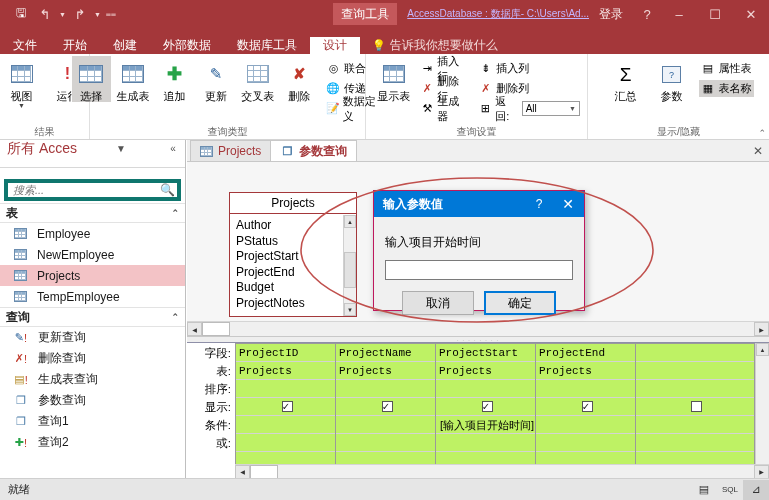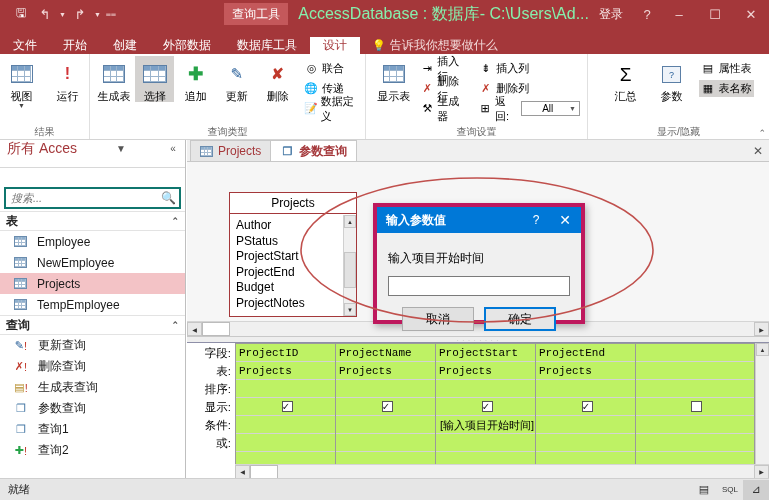--- a/index.html
+++ b/index.html
@@ -16,21 +16,21 @@
     background:#A4373A; color:#fff; display:flex; align-items:center;
   }
   .qat{ display:flex; align-items:center; gap:2px; padding-left:10px; }
   .qat-btn{ width:22px;height:20px;display:flex;align-items:center;justify-content:center;
             color:#f4dada; font-size:13px; }
   .qat-btn.save{ font-size:12px; color:#fff;}
   .ctx-tab{
     margin-left:auto; background:#C4585B; color:#fff; font-size:12px;
     padding:4px 8px 5px; height:22px; line-height:14px;
   }
-  #title-text{ font-size:16px; color:#86efac; padding:0 10px; white-space:nowrap;}
+  #title-text{ font-size:10px; color:#c4b5fd; padding:0 10px; white-space:nowrap;text-decoration:underline;}
   #signin{ font-size:12px; color:#f6e6e6; padding-right:6px;text-align:center; }
   .win-btns{ display:flex; margin-left:4px;}
   .win-btn{ width:36px;height:28px;display:flex;align-items:center;justify-content:center;
             color:#f0d5d5; font-size:13px;}
   .win-btn.help{width:28px;}
   
   #ribbon-tabs{
     position:absolute; left:0; top:28px; width:769px; height:26px;
     background:#A4373A; display:flex; align-items:flex-end;
   }
@@ -52,40 +52,40 @@
   .bigbtn{ width:44px; display:flex; flex-direction:column; align-items:center;
            padding-top:4px; }
   .bigbtn .lbl{ font-size:11px; margin-top:2px; text-align:center; line-height:12px;}
   .bigbtn.sel{ background:#d4d2d0; }
   .gl{ width:28px;height:28px; display:flex;align-items:center;justify-content:center; }
   .smallcol{ display:flex; flex-direction:column; justify-content:flex-start; padding-top:4px; gap:3px;}
   .smallbtn{ display:flex; align-items:center; gap:3px; font-size:11px; height:17px; padding:0 2px;}
   .smallbtn.sel{ background:#d4d2d0;}
   .smallbtn .si{ width:15px;height:15px;display:flex;align-items:center;justify-content:center;font-size:11px;}
   .ret-sel{ width:62px;height:15px;border:1px solid #9a9a9a;background:#fff; font-size:10px;
-            display:flex;align-items:center;padding-left:20px; position:relative;}
+            display:flex;align-items:center;padding-left:3px; position:relative;}
   .ret-sel .car{ position:absolute; right:3px; font-size:7px; color:#555;}
   .collapse{ position:absolute; right:3px; bottom:1px; font-size:9px; color:#666; }
   
   .ticon{ width:22px;height:18px;border:1px solid #5b7fa6;background:#fff;
           display:grid;grid-template-columns:1fr 1fr 1fr;grid-template-rows:5px 1fr 1fr;}
   .ticon i{ border-right:1px solid #9bb4cd;border-bottom:1px solid #9bb4cd;}
   .ticon i.h{ background:#7ba0c6;}
   .bang{ color:#d13438; font-weight:bold; font-size:16px; line-height:14px;}
   
   #navpane{
     position:absolute; left:0; top:140px; width:186px; height:338px;
     background:#fff; border-right:1px solid #bfbfbf;
   }
   #nav-header{ height:28px; display:flex; border-bottom:1px solid #d8d8d8;
                padding:0 4px 0 7px;gap:36px; }
   #nav-title{ font-size:14px; color:#A4373A; flex:1; white-space:nowrap; overflow:hidden;}
   .nav-hdr-btn{ width:16px;height:16px; display:flex;align-items:center;justify-content:center;
                 font-size:10px;color:#555;}
-  #nav-search{ height:22px; margin:19px 4px 2px; border:2px solid #0f766e; background:#fff;
+  #nav-search{ height:22px; margin:11px 4px 2px; border:4px solid #0f766e; background:#fff;
                display:flex; align-items:center; }
   #nav-search input{ border:0; outline:0; flex:1; font-size:11px; font-style:italic;
                      color:#777; padding-left:5px; font-family:"Liberation Sans",sans-serif;
                      background:transparent; }
   .mag{ width:20px; text-align:center; color:#2a6099; font-size:12px;}
   .nav-group{ height:20px; background:#fff; display:flex; align-items:center;
               border-top:1px solid #e3e3e3; border-bottom:1px solid #e3e3e3;
               padding:0 6px; font-size:12px; font-weight:bold; color:#222;}
   .nav-group span.t{ flex:1; }
   .nav-group span.ch{ font-size:9px; color:#555;}
@@ -155,22 +155,22 @@
   #grid-hscroll{ position:absolute; left:48px; right:0; bottom:0; height:14px; background:#f0f0f0;
                  border-top:1px solid #d5d5d5; display:flex; align-items:center;}
   
   #statusbar{ position:absolute; left:0; bottom:0; width:769px; height:22px; background:#e6e6e6;
               border-top:1px solid #cfcfcf; display:flex; align-items:center; }
   #status-text{ font-size:11px; padding-left:8px; flex:1; color:#222;}
   .vbtn{ width:26px;height:20px;display:flex;align-items:center;justify-content:center;
          font-size:11px; color:#333;}
   .vbtn.active{ background:#cfcfcf;}
   
-  #param-dialog{ position:absolute; left:373px; top:203px; width:212px; height:121px;
-                 background:#f0f0f0; border:4px solid #be185d; box-shadow:2px 3px 7px rgba(0,0,0,.28);
+  #param-dialog{ position:absolute; left:373px; top:190px; width:212px; height:121px;
+                 background:#f0f0f0; border:1px solid #be185d; box-shadow:2px 3px 7px rgba(0,0,0,.28);
                  z-index:50;}
   #pd-title{ height:26px; background:#0078D7; display:flex; align-items:center; }
   #pd-title .t{ color:#fff; font-size:12px; padding-left:9px; flex:1; font-weight:bold;}
   .pd-btn{ width:26px;height:26px;display:flex;align-items:center;justify-content:center;
            color:#fff; font-size:12px;}
   .pd-btn.x{ width:32px; font-size:14px;}
   #pd-prompt{ font-size:12px; padding:17px 0 0 11px;}
   #pd-input{ margin:9px 11px 0; height:20px; border:1px solid #7a7a7a; background:#fff;}
   #pd-input input{ width:100%; height:100%; border:0; outline:0; background:transparent;
                    font-family:"Liberation Sans",sans-serif; font-size:12px; padding:0 3px;}
@@ -244,63 +244,79 @@
             <span class="bang">!</span>
           </span>
         <span class="lbl">运行</span>
       </div>
     </div>
     <div class="group-label">结果</div>
   </div>
 
   <div class="group" style="width:276px">
     <div class="group-items">
+      <div class="bigbtn sel">
+        <span class="gl">
+          <span class="ticon" style="width:24px">
+              <i class="h"></i>
+              <i class="h"></i>
+              <i class="h"></i>
+              <i></i>
+              <i></i>
+              <i></i>
+              <i></i>
+              <i></i>
+              <i></i>
+            </span>
+        </span>
+        <span class="lbl">选择</span>
+      </div>
       <div class="bigbtn">
         <span class="gl">
           <span class="ticon">
               <i class="h"></i>
               <i class="h"></i>
               <i class="h"></i>
               <i></i>
               <i></i>
               <i></i>
               <i></i>
               <i></i>
               <i></i>
             </span>
         </span>
         <span class="lbl">生成表</span>
       </div>
-      <div class="bigbtn sel">
-        <span class="gl">
-          <span class="ticon" style="width:24px">
-              <i class="h"></i>
-              <i class="h"></i>
-              <i class="h"></i>
-              <i></i>
-              <i></i>
-              <i></i>
-              <i></i>
-              <i></i>
-              <i></i>
-            </span>
-        </span>
-        <span class="lbl">选择</span>
-      </div>
       <div class="bigbtn">
         <span class="gl">
             <span style="color:#27a348;font-size:18px;font-weight:bold;line-height:14px">✚</span>
           </span>
         <span class="lbl">追加</span>
       </div>
       <div class="bigbtn">
         <span class="gl">
             <span style="color:#2a6099;font-size:15px">✎</span>
           </span>
         <span class="lbl">更新</span>
+      </div>
+      <div class="bigbtn">
+        <span class="gl">
+          <span class="ticon" style="border-color:#8aa6c2">
+              <i></i>
+              <i></i>
+              <i></i>
+              <i></i>
+              <i></i>
+              <i></i>
+              <i></i>
+              <i></i>
+              <i></i>
+            </span>
+        </span>
+        <span class="lbl">交叉表</span>
       </div>
       <div class="bigbtn">
         <span class="gl">
             <span style="color:#c0392b;font-size:15px;font-weight:bold">✘</span>
           </span>
         <span class="lbl">删除</span>
       </div>
       <div class="smallcol" style="margin-left:3px">
         <div class="smallbtn">
           <span class="si">◎</span>

